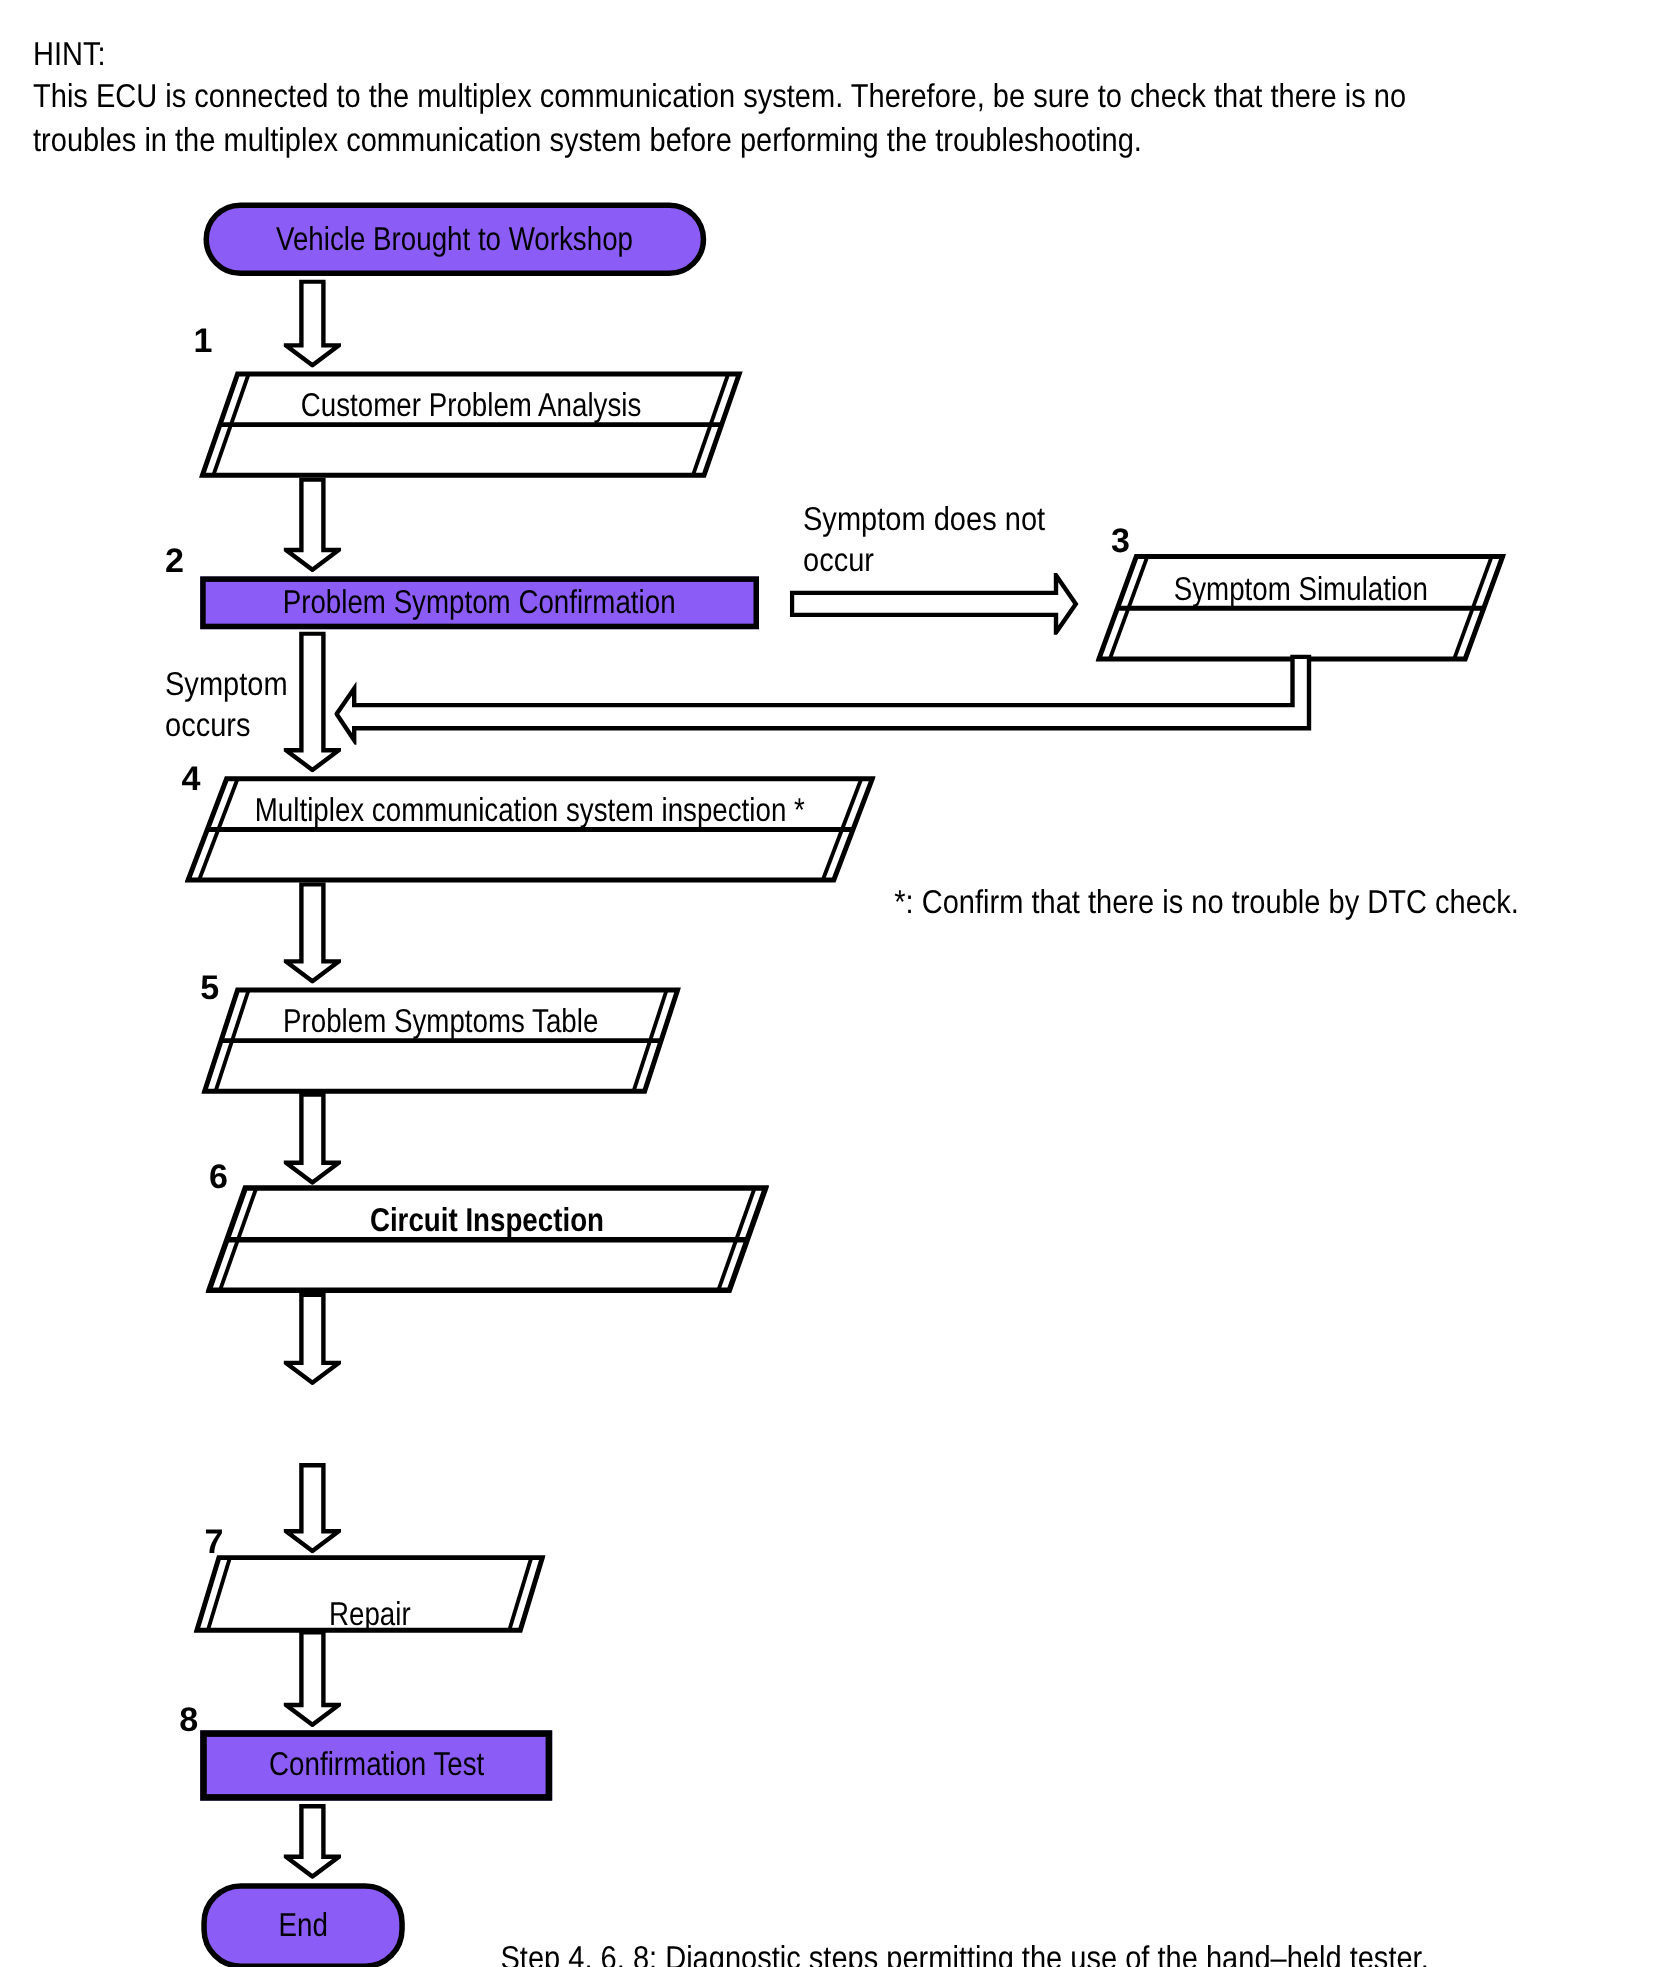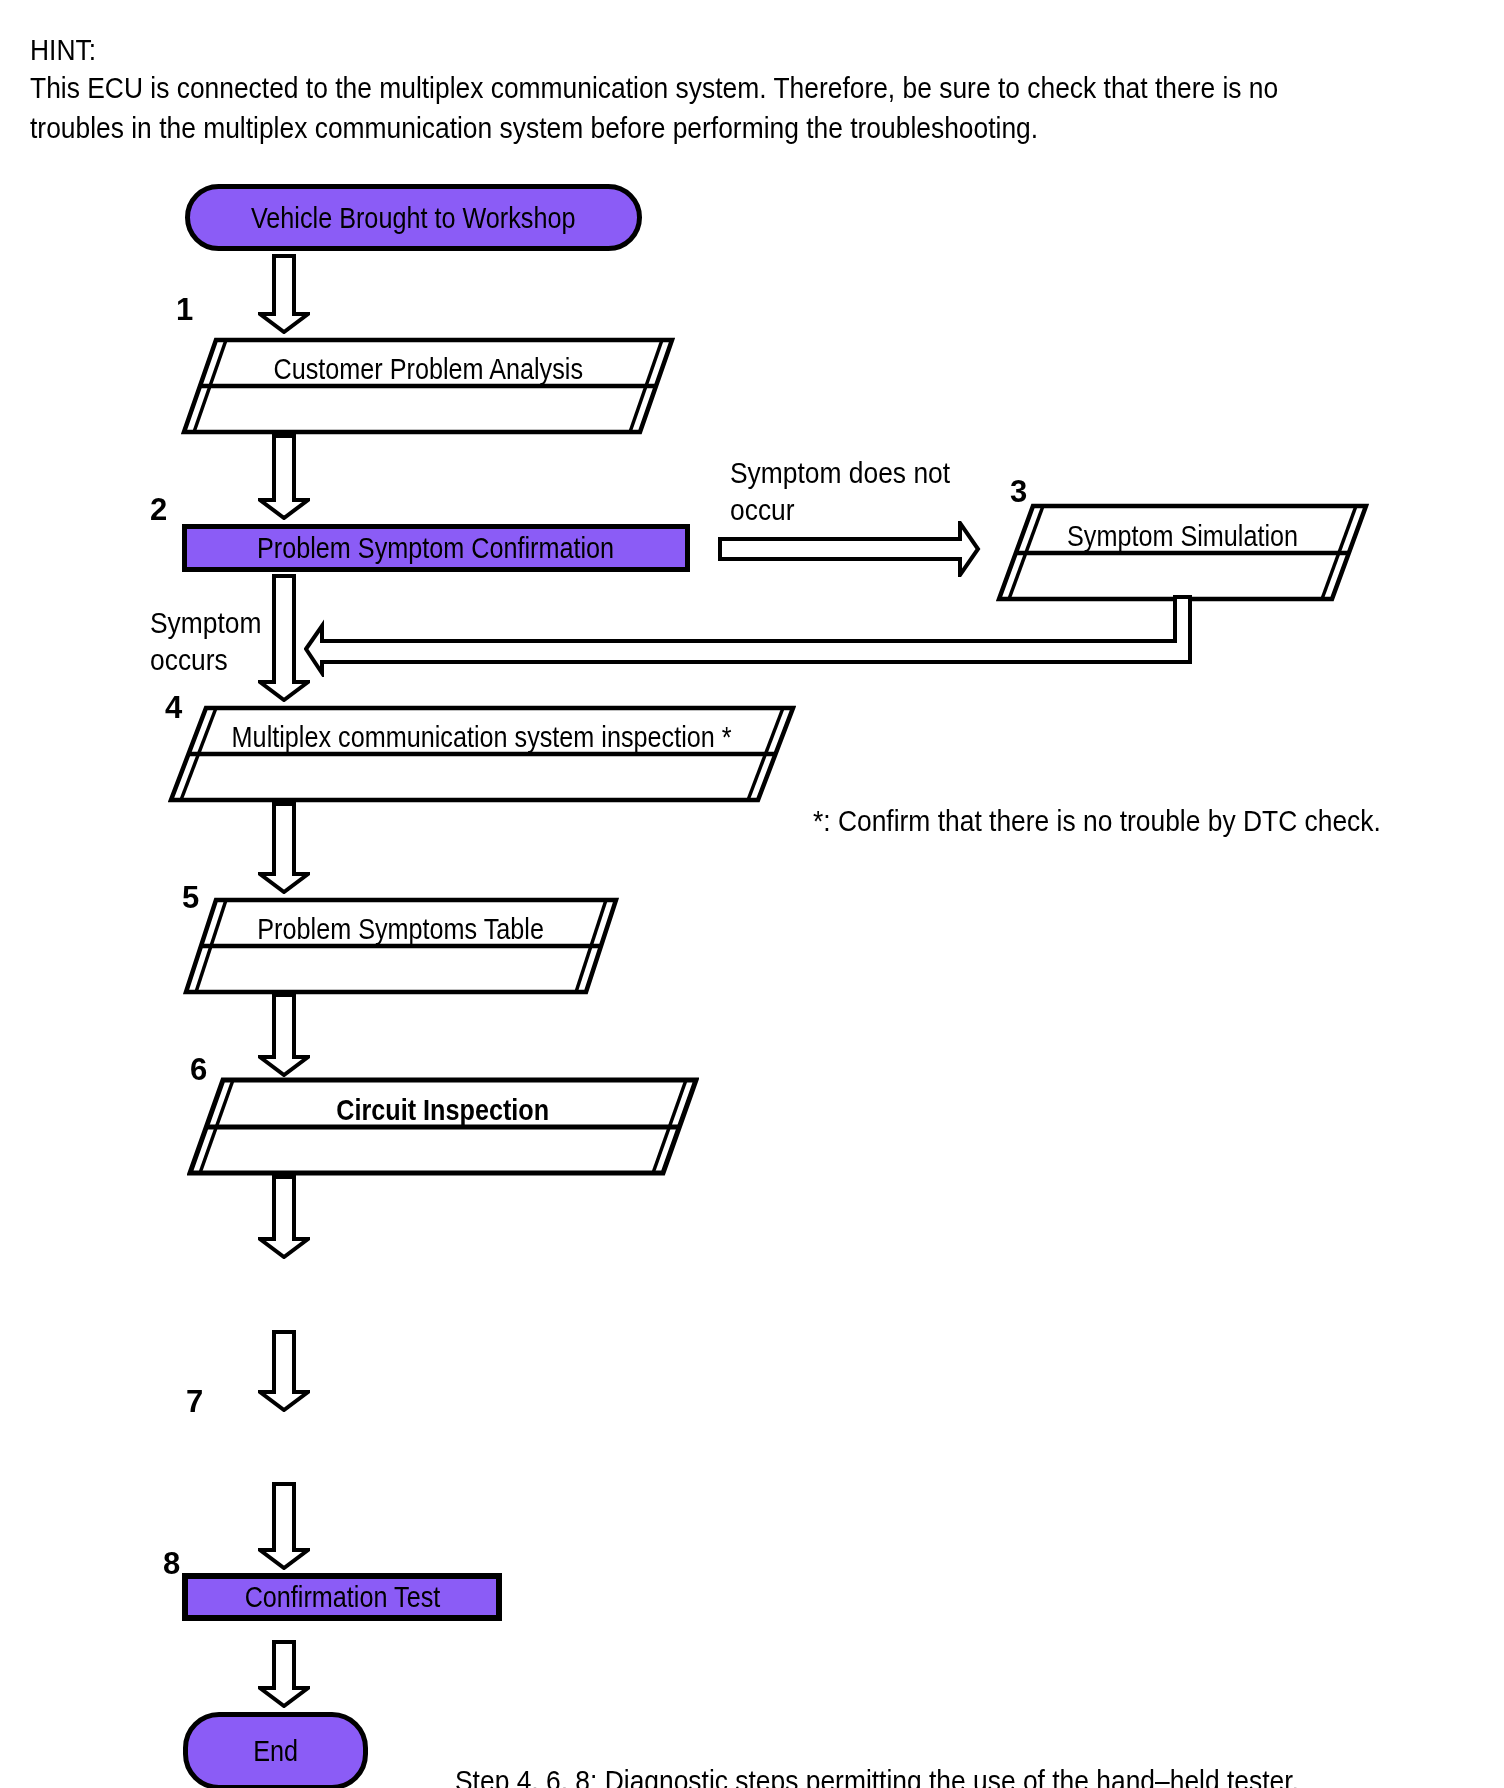--- a/index.html
+++ b/index.html
@@ -151,27 +151,37 @@
   <svg class="abs" style="left:258px;top:1151px;" width="52" height="84" viewBox="0 0 52 84">
     <path d="M 16 2 H 36 V 64 H 50 L 26 82 L 2 64 H 16 Z" fill="#fff" stroke="#000" stroke-width="4"></path>
   </svg>
 
 
   <svg class="abs" style="left:258px;top:1306px;" width="52" height="82" viewBox="0 0 52 82">
     <path d="M 16 2 H 36 V 62 H 50 L 26 80 L 2 62 H 16 Z" fill="#fff" stroke="#000" stroke-width="4"></path>
   </svg>
 
   <div class="num" style="left:186px;top:1360px;"><span>7</span></div>
+  <div class="pgram" style="left:176px;top:1389px;width:320px;height:72px;">
+    <svg width="320" height="72" viewBox="0 0 320 72">
+      <polygon points="23,3 317,3 297,69 3,69" fill="#fff" stroke="#000" stroke-width="4.5"></polygon>
+      <line x1="33" y1="3" x2="13" y2="69" stroke="#000" stroke-width="3.5"></line>
+      <line x1="307" y1="3" x2="287" y2="69" stroke="#000" stroke-width="3.5"></line>
+    </svg>
+    <div class="cell" style="top:0;height:72px;">
+      <span class="condc">Repair</span>
+    </div>
+  </div>
 
   <svg class="abs" style="left:258px;top:1458px;" width="52" height="88" viewBox="0 0 52 88">
     <path d="M 16 2 H 36 V 68 H 50 L 26 86 L 2 68 H 16 Z" fill="#fff" stroke="#000" stroke-width="4"></path>
   </svg>
 
   <div class="num" style="left:163px;top:1522px;"><span>8</span></div>
-  <div class="rect-node thick" style="left:182px;top:1549px;width:320px;height:48px;">
+  <div class="rect-node thick" style="left:182px;top:1549px;width:320px;height:64px;">
     <span class="condc">Confirmation Test</span>
   </div>
 
   <svg class="abs" style="left:258px;top:1616px;" width="52" height="68" viewBox="0 0 52 68">
     <path d="M 16 2 H 36 V 48 H 50 L 26 66 L 2 48 H 16 Z" fill="#fff" stroke="#000" stroke-width="4"></path>
   </svg>
 
   <div class="rect-node stadium" style="left:183px;top:1688px;width:185px;height:78px;">
     <span class="condc">End</span>
   </div>

